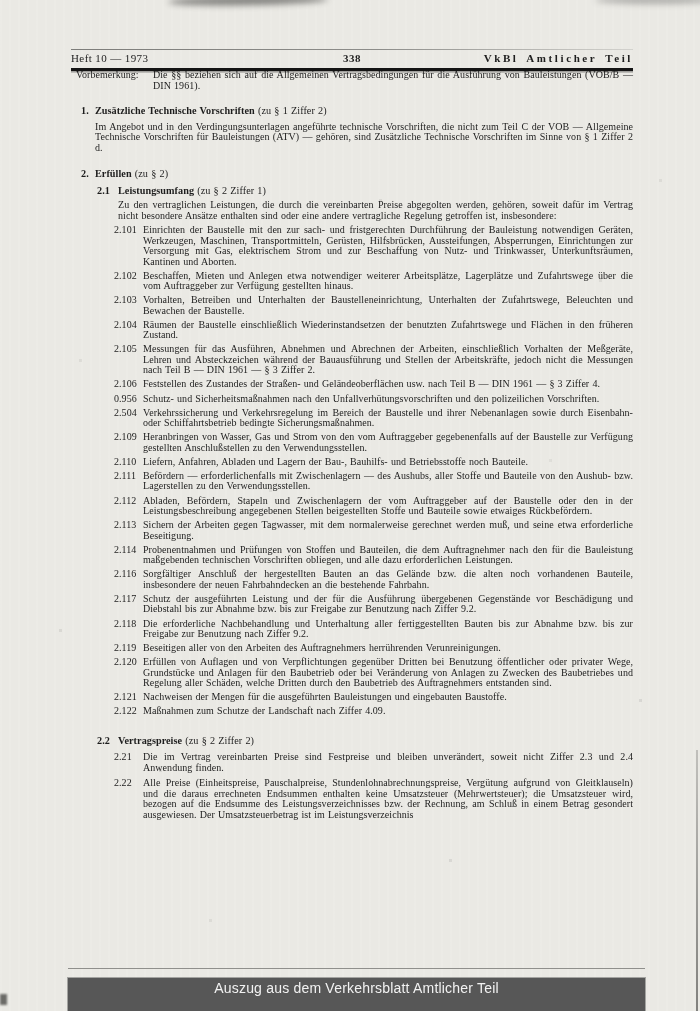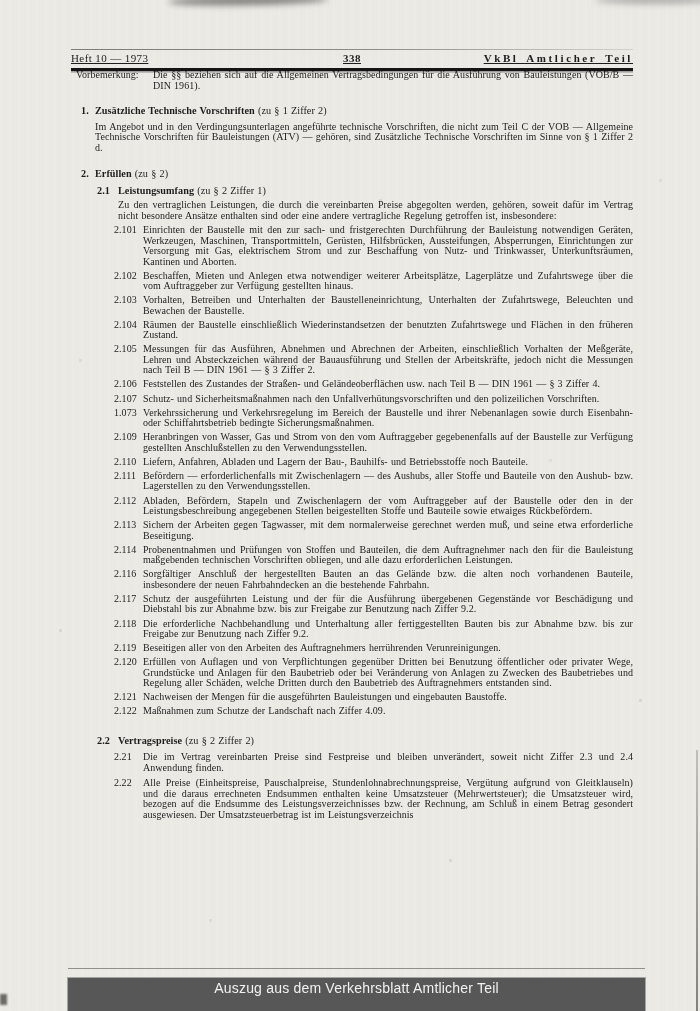--- a/index.html
+++ b/index.html
@@ -11,21 +11,21 @@
     overflow:hidden;
   }
   .page::before{ 
     content:"";position:absolute;inset:0;pointer-events:none;
     background:repeating-linear-gradient(90deg,rgba(255,255,255,.25) 0 2px,rgba(0,0,0,0) 2px 9px);
     opacity:.35;
   }
   
   .rule-hair{position:absolute;left:71px;top:49px;width:562px;height:1px;
     background:linear-gradient(90deg,#7d7d7a 0%,#8d8d8a 55%,rgba(140,140,137,.25) 100%);}
-  .header-row{position:absolute;left:71px;top:52px;width:562px;display:flex;align-items:flex-end;font-size:11px;text-decoration:underline;}
+  .header-row{position:absolute;left:71px;top:52px;width:562px;display:flex;align-items:flex-end;font-size:11px;}
   .h-left{flex:1;letter-spacing:.4px;}
   .h-center{font-weight:bold;letter-spacing:.5px;}
   .h-right{flex:1;text-align:right;font-weight:bold;letter-spacing:2.6px;word-spacing:3px;}
   .rule-main{position:absolute;left:71px;top:68px;width:562px;height:2.6px;background:#141414;
     box-shadow:0 1.6px 0 rgba(20,20,20,.35);}
   
   .content{
     position:absolute;left:76px;top:70px;width:557px;
     font-size:10px;line-height:10.5px;text-align:justify;
     word-spacing:.6px;letter-spacing:.05px;
@@ -140,25 +140,25 @@
             </div>
           <div class="item">
               <span class="inum">2.105</span>
               <span class="itext">Messungen für das Ausführen, Abnehmen und Abrechnen der Arbeiten, einschließlich Vorhalten der Meßgeräte, Lehren und Absteckzeichen während der Bauausführung und Stellen der Arbeitskräfte, jedoch nicht die Messungen nach Teil B — DIN 1961 — § 3 Ziffer 2.</span>
             </div>
           <div class="item">
               <span class="inum">2.106</span>
               <span class="itext">Feststellen des Zustandes der Straßen- und Geländeoberflächen usw. nach Teil B — DIN 1961 — § 3 Ziffer 4.</span>
             </div>
           <div class="item">
-              <span class="inum">2.107</span>
+              <span class="inum">0.956</span>
               <span class="itext">Schutz- und Sicherheitsmaßnahmen nach den Unfallverhütungsvorschriften und den polizeilichen Vorschriften.</span>
             </div>
           <div class="item">
-              <span class="inum">1.073</span>
+              <span class="inum">2.504</span>
               <span class="itext">Verkehrssicherung und Verkehrsregelung im Bereich der Baustelle und ihrer Nebenanlagen sowie durch Eisenbahn- oder Schiffahrtsbetrieb bedingte Sicherungsmaßnahmen.</span>
             </div>
           <div class="item">
               <span class="inum">2.109</span>
               <span class="itext">Heranbringen von Wasser, Gas und Strom von den vom Auftraggeber gegebenenfalls auf der Baustelle zur Verfügung gestellten Anschlußstellen zu den Verwendungsstellen.</span>
             </div>
           <div class="item">
               <span class="inum">2.110</span>
               <span class="itext">Liefern, Anfahren, Abladen und Lagern der Bau-, Bauhilfs- und Betriebsstoffe noch Bauteile.</span>
             </div>

